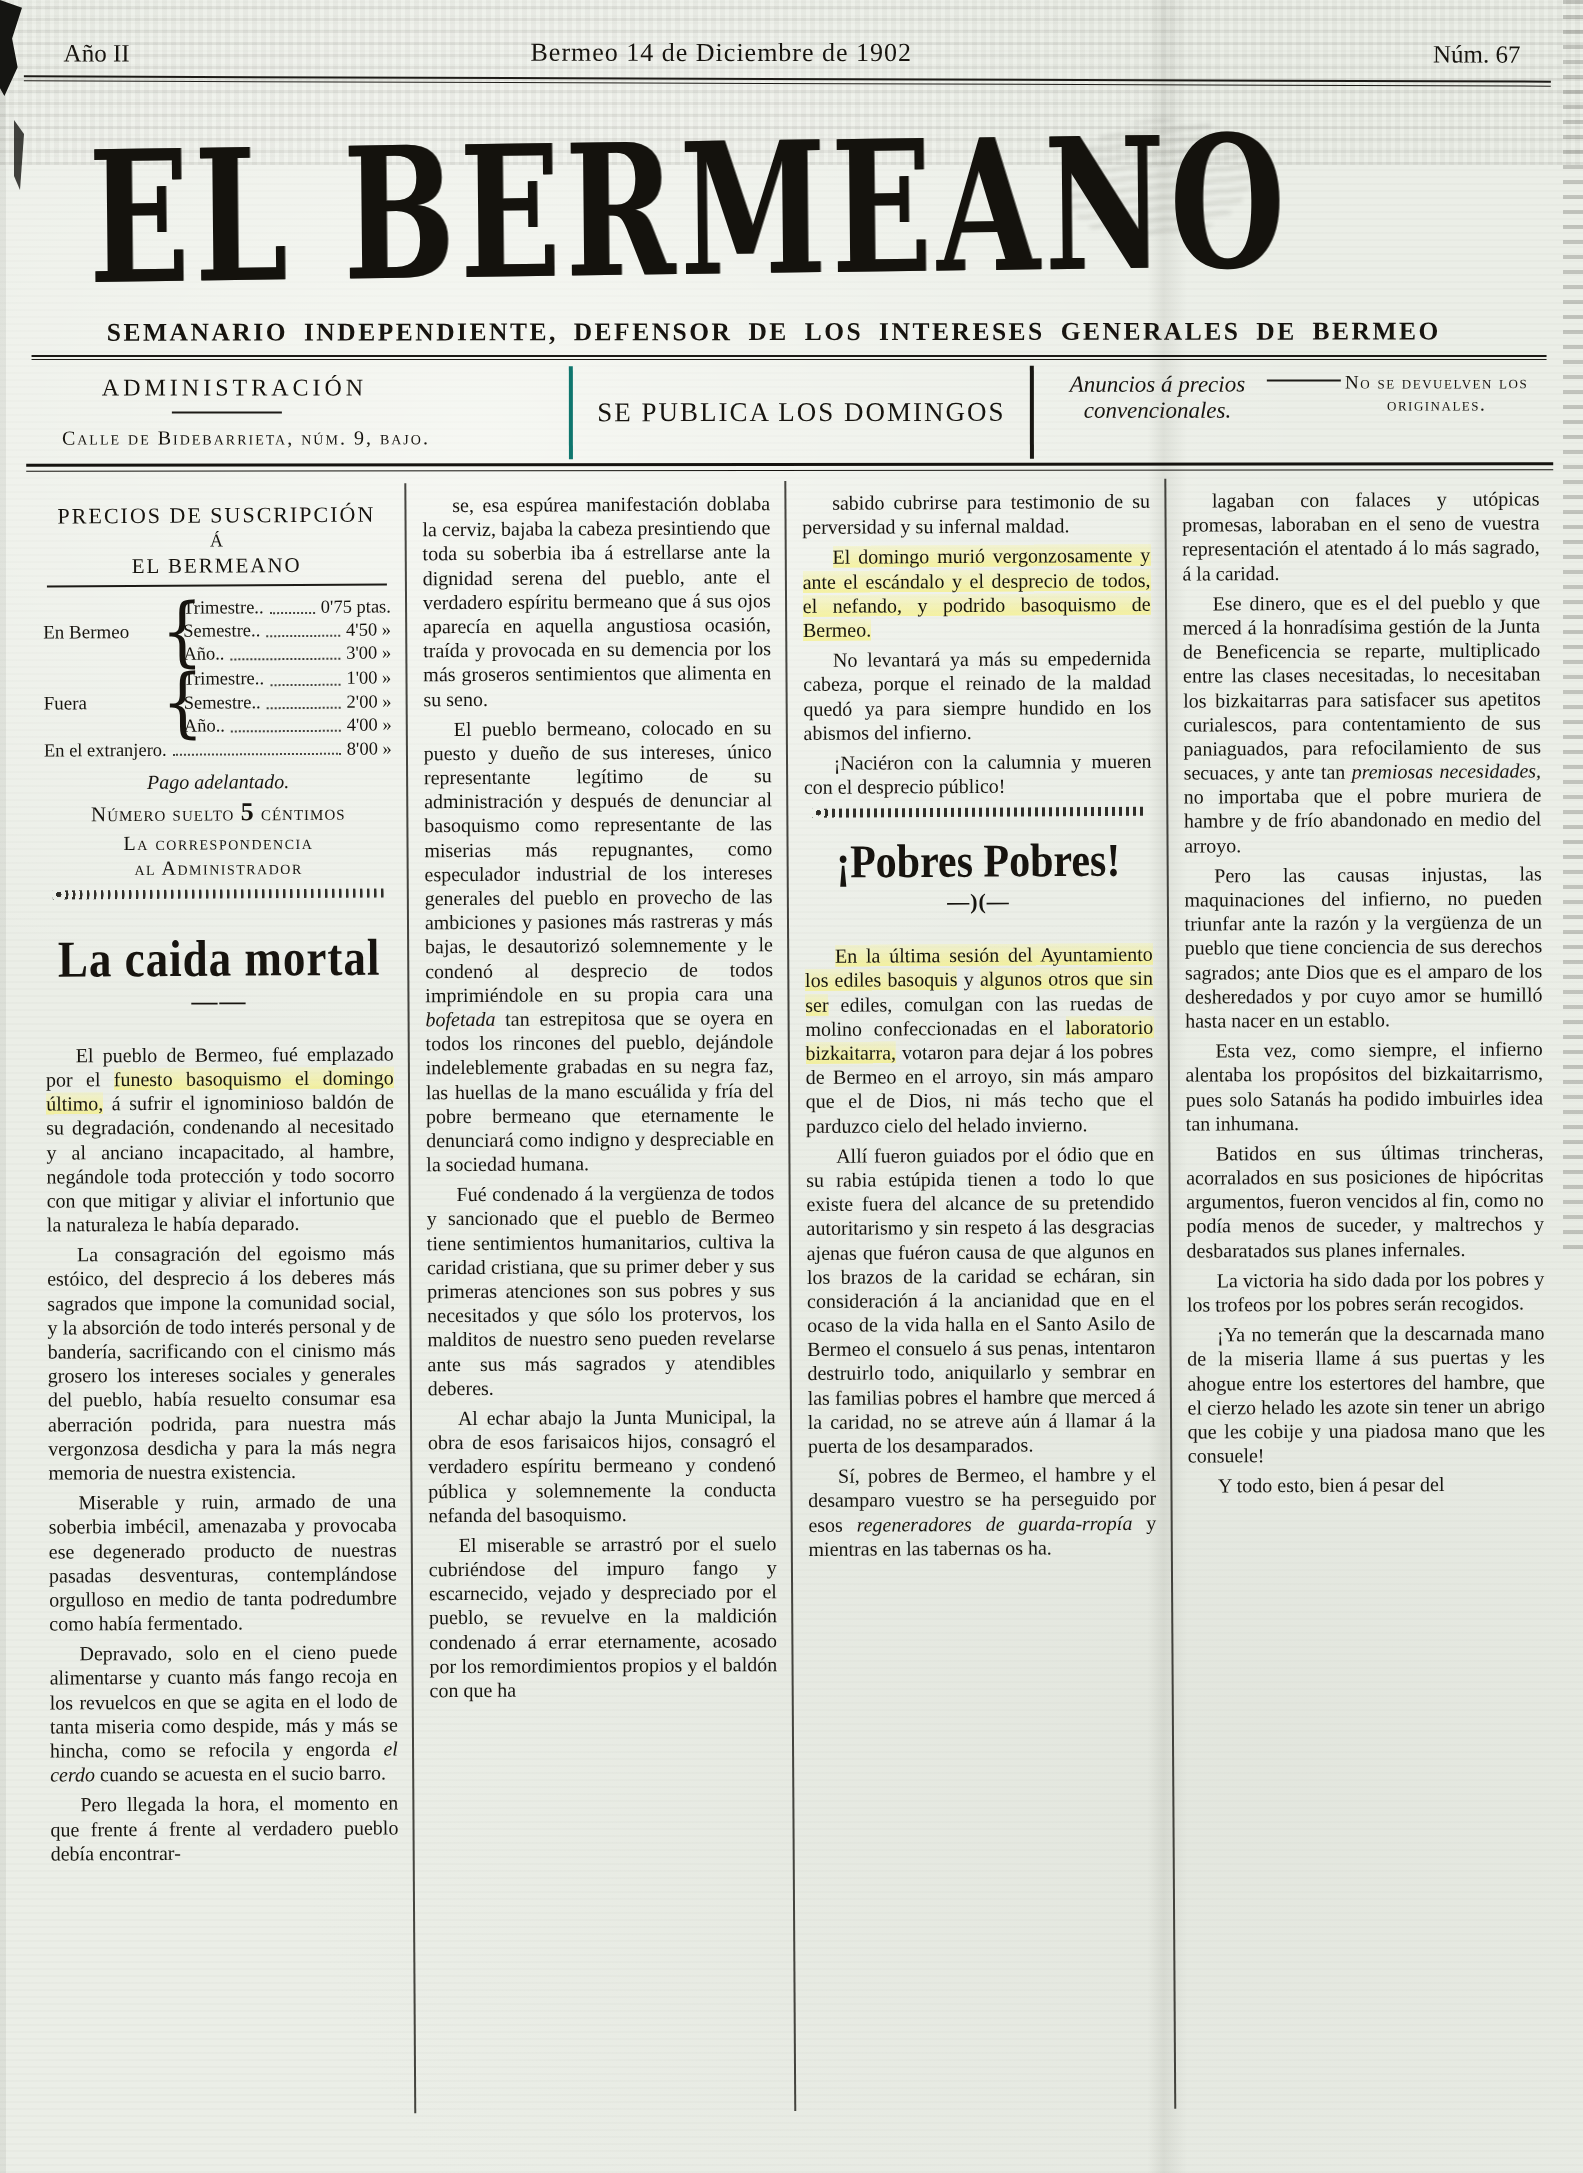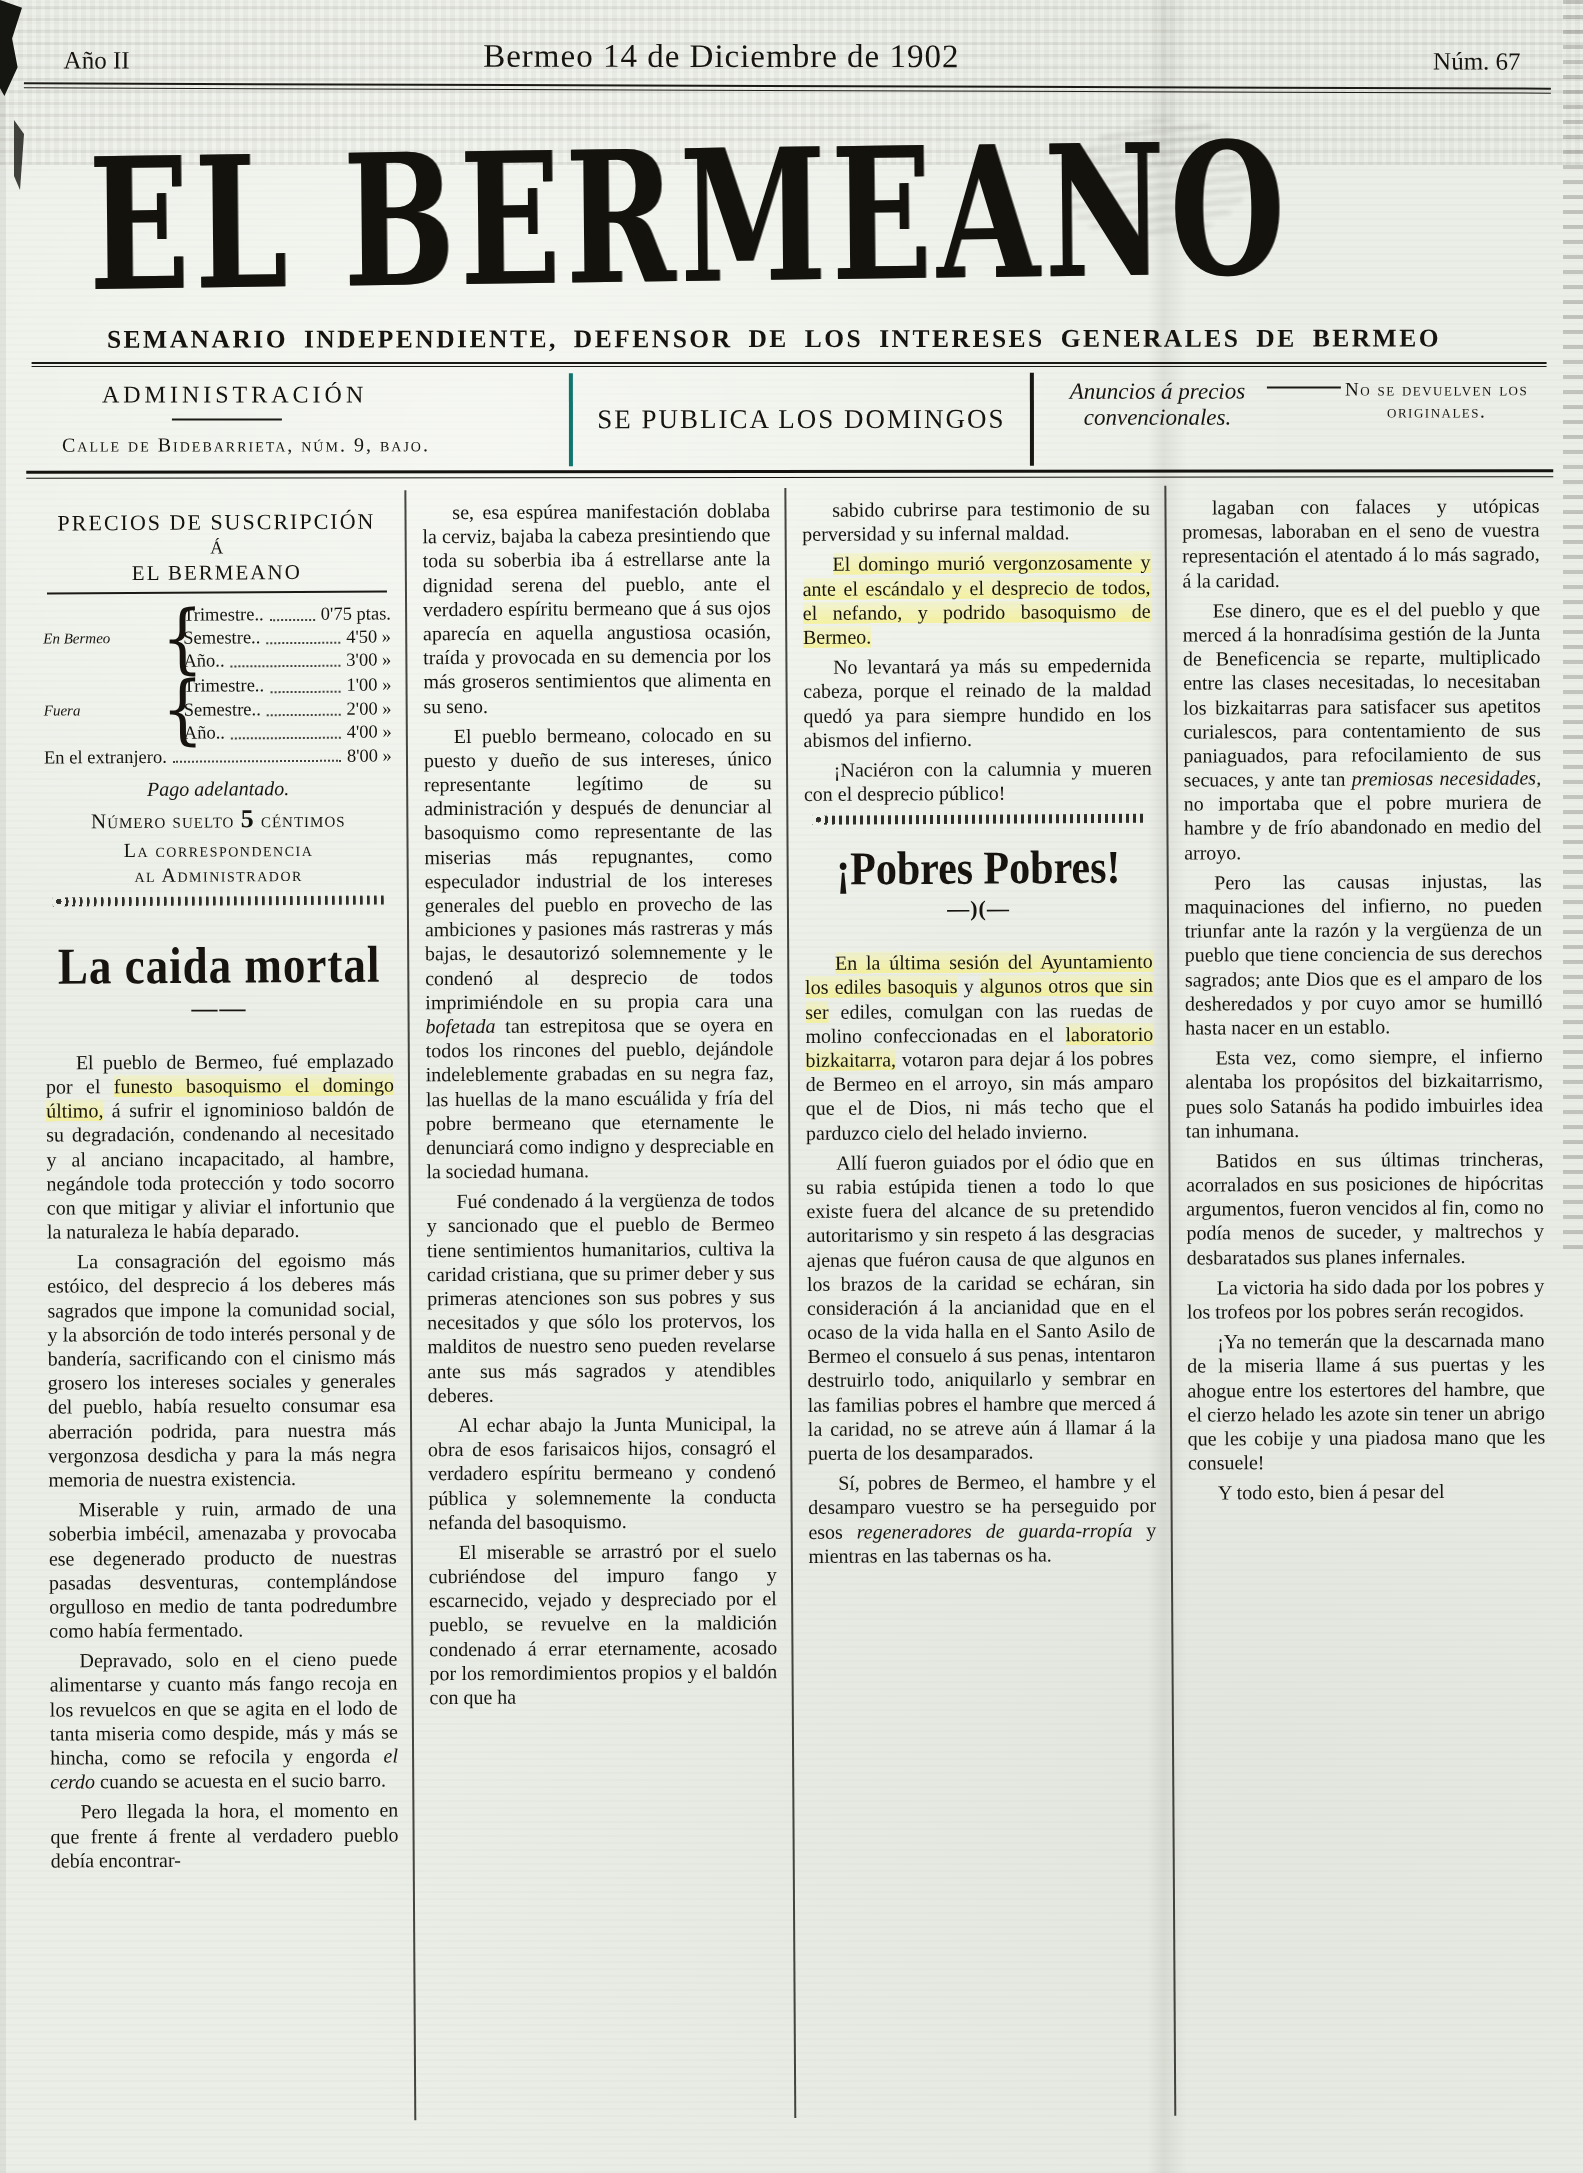--- a/index.html
+++ b/index.html
@@ -24,21 +24,21 @@
   .stamp-blur{position:absolute;right:330px;top:120px;width:190px;height:120px;border-radius:50%;
     background:repeating-linear-gradient(2deg, rgba(40,38,32,.28) 0 3px, rgba(0,0,0,0) 3px 11px);
     filter:blur(2px);opacity:.55;transform:rotate(-8deg);}
   .bleed{position:absolute;left:0;right:0;top:0;height:165px;
     background:repeating-linear-gradient(0deg, rgba(60,58,50,.10) 0 3px, rgba(0,0,0,0) 3px 12px),
                repeating-linear-gradient(90deg, rgba(60,58,50,.05) 0 5px, rgba(0,0,0,0) 5px 9px);
     filter:blur(.6px);opacity:.8;}
   
   .issue-line{display:flex;justify-content:space-between;align-items:flex-end;
     padding:28px 30px 0 40px;font-size:25px;transform:rotate(.4deg);position:relative;z-index:2;}
-  .issue-date{font-size:33px;letter-spacing:1px;margin-right:120px;}
+  .issue-date{font-size:26px;letter-spacing:1px;margin-right:120px;}
   .issue-num{font-size:25px;}
   .rule-top{border:none;border-top:2.5px solid #1c1a16;border-bottom:1px solid #1c1a16;height:3px;
     margin:10px 0 0 0;transform:rotate(.55deg);}
   .masthead{font-family:"DejaVu Serif","Liberation Serif",serif;font-weight:700;
     font-size:132px;letter-spacing:5px;white-space:nowrap;
     transform:scaleY(1.38) rotate(-.3deg);transform-origin:left center;
     margin:52px 0 26px 64px;color:#14120d;text-shadow:1px 0 0 rgba(20,18,13,.55);}
   .subtitle{font-weight:700;font-size:25.5px;letter-spacing:2.5px;word-spacing:7px;text-align:center;
     margin:0 40px 6px 10px;transform:rotate(.3deg);}
   .rule-sub{border:none;border-top:2px solid #1c1a16;border-bottom:1px solid #1c1a16;height:2px;margin:8px 6px 0 6px;transform:rotate(.35deg);}
@@ -62,21 +62,21 @@
   p.para{font-size:20px;line-height:1.21;text-align:justify;text-indent:30px;margin:0 0 6px 0;hyphens:auto;-webkit-hyphens:auto;}
   .i{font-style:italic;}
   .hl{background:linear-gradient(rgba(250,246,140,.25), rgba(247,240,110,.6));}
   
   .subs{padding-top:4px;}
   .subs-t1{font-size:22px;letter-spacing:2px;text-align:center;margin:4px 0 2px 0;}
   .subs-t2{font-size:18px;text-align:center;margin:2px 0;}
   .subs-t3{font-size:21px;letter-spacing:2px;text-align:center;margin:2px 0 6px 0;}
   .subs-rule{border:none;border-top:2.5px solid #1c1a16;margin:4px 4px 10px 4px;}
   .price-group{display:flex;align-items:center;margin-bottom:2px;}
-  .price-label{width:118px;font-size:15px;flex:none;font-style:italic;}
+  .price-label{width:118px;font-size:19px;flex:none;}
   .price-brace{font-size:66px;font-weight:400;line-height:.9;flex:none;width:22px;
     transform:scaleY(1.15);font-family:"DejaVu Serif",serif;}
   .price-items{flex:1;}
   .price-row{display:flex;font-size:18.5px;line-height:1.25;}
   .price-name{flex:none;}
   .price-dots{flex:1;border-bottom:2px dotted rgba(25,23,18,.8);margin:0 6px 5px 6px;}
   .price-val{flex:none;}
   .price-extra{display:flex;font-size:18.5px;margin-top:2px;}
   .pago{font-style:italic;font-size:20px;text-align:center;margin:10px 0 4px 0;}
   .suelto{font-variant:small-caps;font-size:21px;letter-spacing:1px;text-align:center;margin:4px 0;}

